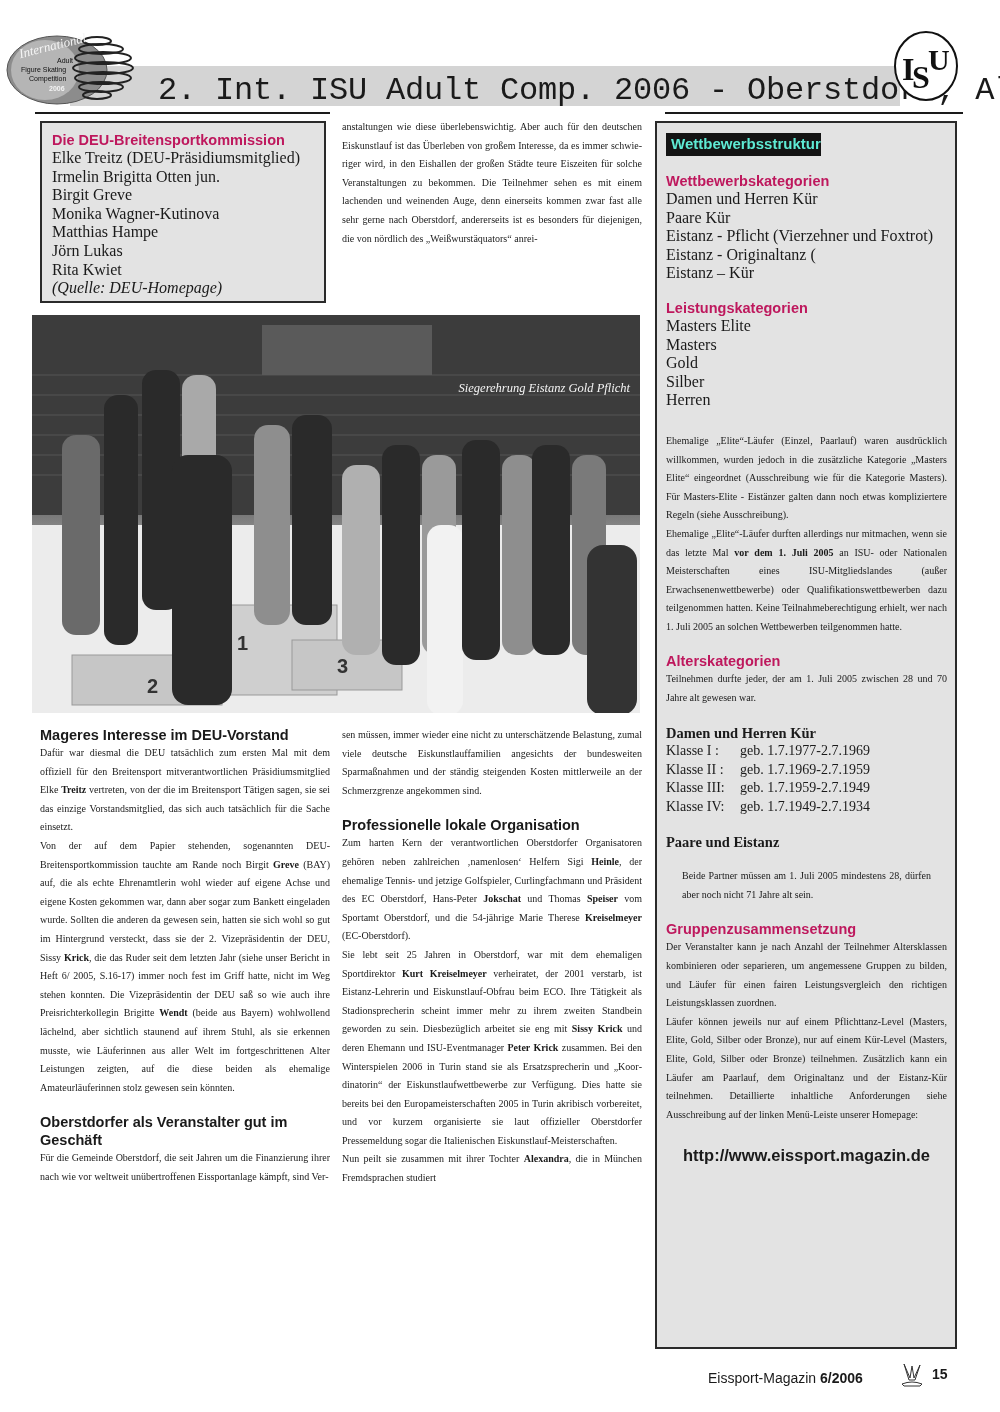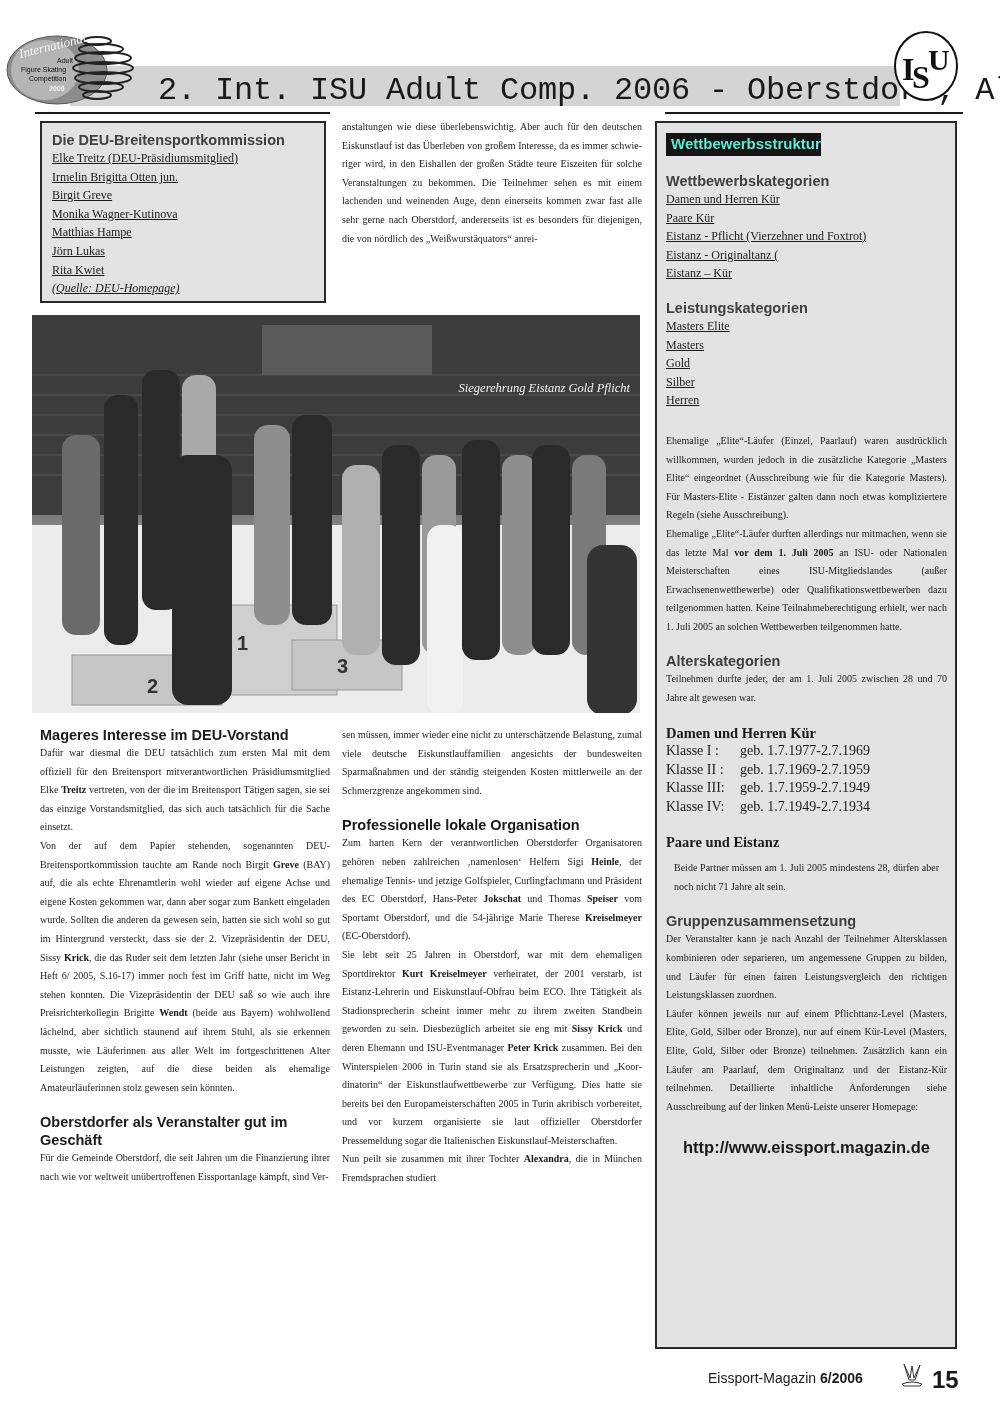--- a/index.html
+++ b/index.html
@@ -28,23 +28,23 @@
 
   
   .box {
     position: absolute; background: #e3e3e3; border: 2px solid #2a2a2a; box-sizing: border-box;
   }
   .box-deu { left: 40px; top: 121px; width: 286px; height: 182px; padding: 8px 10px 0 10px; }
   .box-wb { left: 655px; top: 121px; width: 302px; height: 1228px; padding: 10px 8px 0 9px; }
 
   .sans-h {
     font-family: "Liberation Sans", sans-serif; font-weight: bold; font-size: 14.5px;
-    line-height: 18px; color: #404040;
-  }
-  .line { font-size: 12px; line-height: 18.6px; white-space: nowrap; text-decoration: underline; }
+    line-height: 18px; color: #be185d;
+  }
+  .line { font-size: 16px; line-height: 18.6px; white-space: nowrap; }
   .italic { font-style: italic; }
 
   .wb-tag {
     display: inline-block; background: #141414; color: #5eead4; padding: 2px 0 3px 5px;
     font-family: "Liberation Sans", sans-serif; font-weight: bold; font-size: 15px; line-height: 18px;
   }
   .sect { margin-top: 16px; }
   .para {
     font-size: 10px; line-height: 18.6px; text-align: justify; hyphens: manual;
   }
@@ -80,21 +80,21 @@
 
   
   .footer {
     position: absolute; left: 708px; top: 1370px; font-family: "Liberation Sans", sans-serif;
     font-size: 14px; white-space: nowrap; color: #1a1a1a;
   }
   .footer b { font-weight: bold; }
   .footer-logo { position: absolute; left: 900px; top: 1362px; width: 24px; height: 26px; }
   .page-num {
     position: absolute; left: 932px; top: 1366px; font-family: "Liberation Sans", sans-serif;
-    font-weight: bold; font-size: 24px;
+    font-weight: bold; font-size: 14px;
   }
 </style>
 </head>
 <body>
 
 <div class="page">
 
   <div class="header-band"></div>
 
   <svg class="logo-left" viewBox="0 0 132 76">
@@ -253,21 +253,21 @@
         <span>geb. 1.7.1959-2.7.1949</span>
       </div>
       <div class="klasse">
         <span class="k-lab">Klasse IV:</span>
         <span>geb. 1.7.1949-2.7.1934</span>
       </div>
     </div>
 
     <div class="sect">
       <div class="serif-bold">Paare und Eistanz</div>
-      <p class="para" style="margin:8px;">Beide Partner müssen am 1. Juli 2005 mindestens 28, dürfen aber noch nicht 71 Jahre alt sein.</p>
+      <p class="para" style="margin:16px;">Beide Partner müssen am 1. Juli 2005 mindestens 28, dürfen aber noch nicht 71 Jahre alt sein.</p>
     </div>
 
     <div class="sect">
       <div class="sans-h">Gruppenzusammensetzung</div>
       <p class="para" style="margin:0;">Der Veranstalter kann je nach Anzahl der Teil­nehmer Altersklassen kombinieren oder sepa­rieren, um angemessene Gruppen zu bilden, und Läufer für einen fairen Leistungsvergleich den richtigen Leistungsklassen zuordnen.</p>
       <p class="para" style="margin:0;">Läufer können jeweils nur auf einem Pflicht­tanz-Level (Masters, Elite, Gold, Silber oder Bronze), nur auf einem Kür-Level (Masters, Elite, Gold, Silber oder Bronze) teilnehmen. Zusätzlich kann ein Läufer am Paarlauf, dem Originaltanz und der Eistanz-Kür teilnehmen. Detaillierte inhaltliche Anforderungen siehe Ausschreibung auf der linken Menü-Leiste unserer Homepage:</p>
     </div>
 
     <div class="url">http://www.eissport.magazin.de</div>
   </div>

